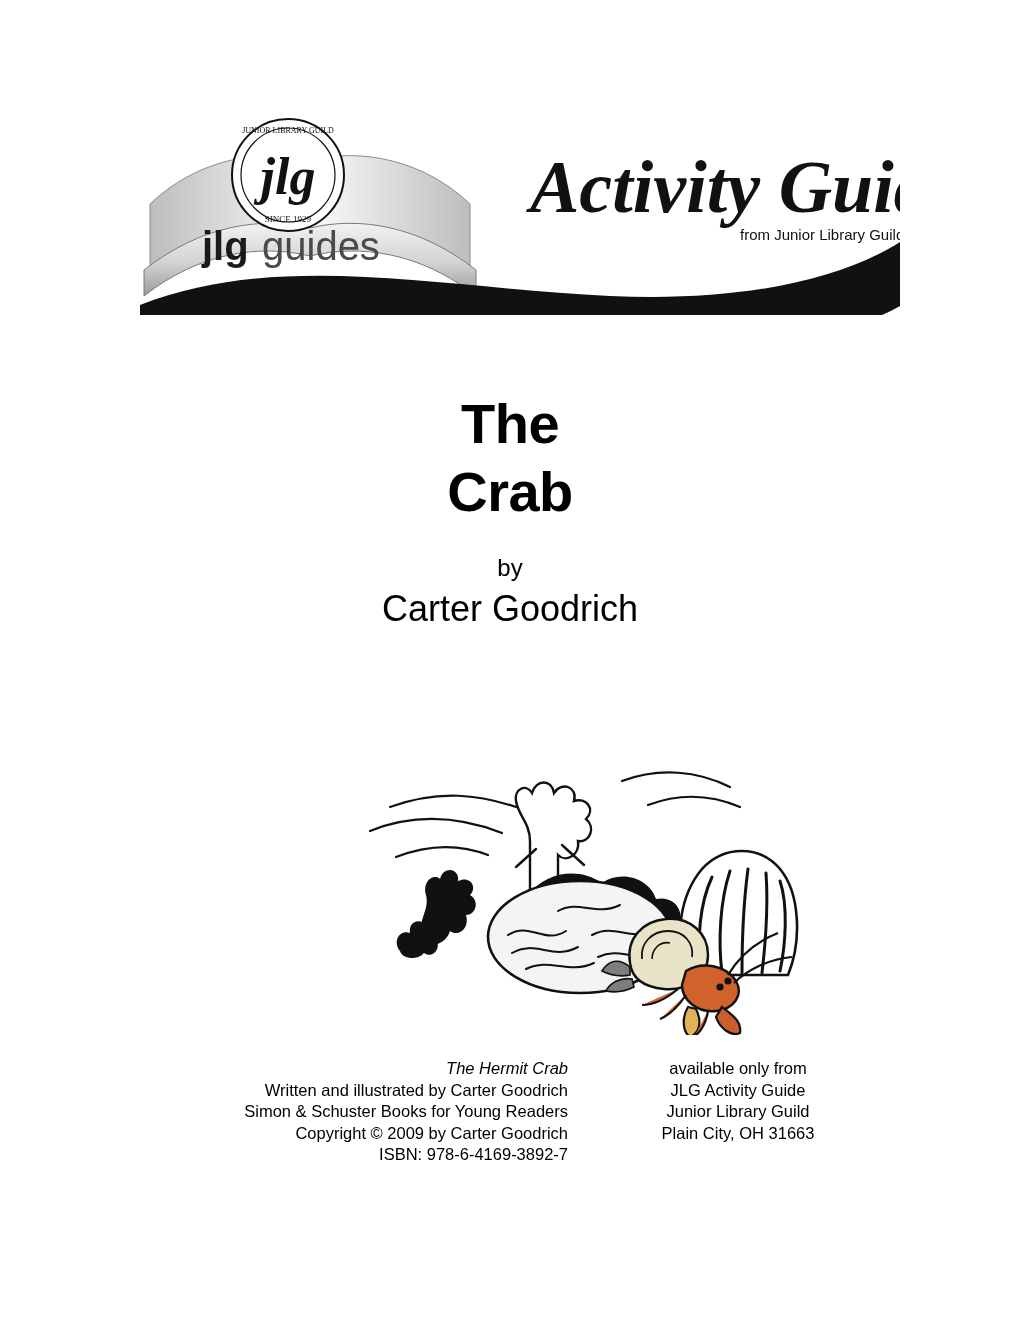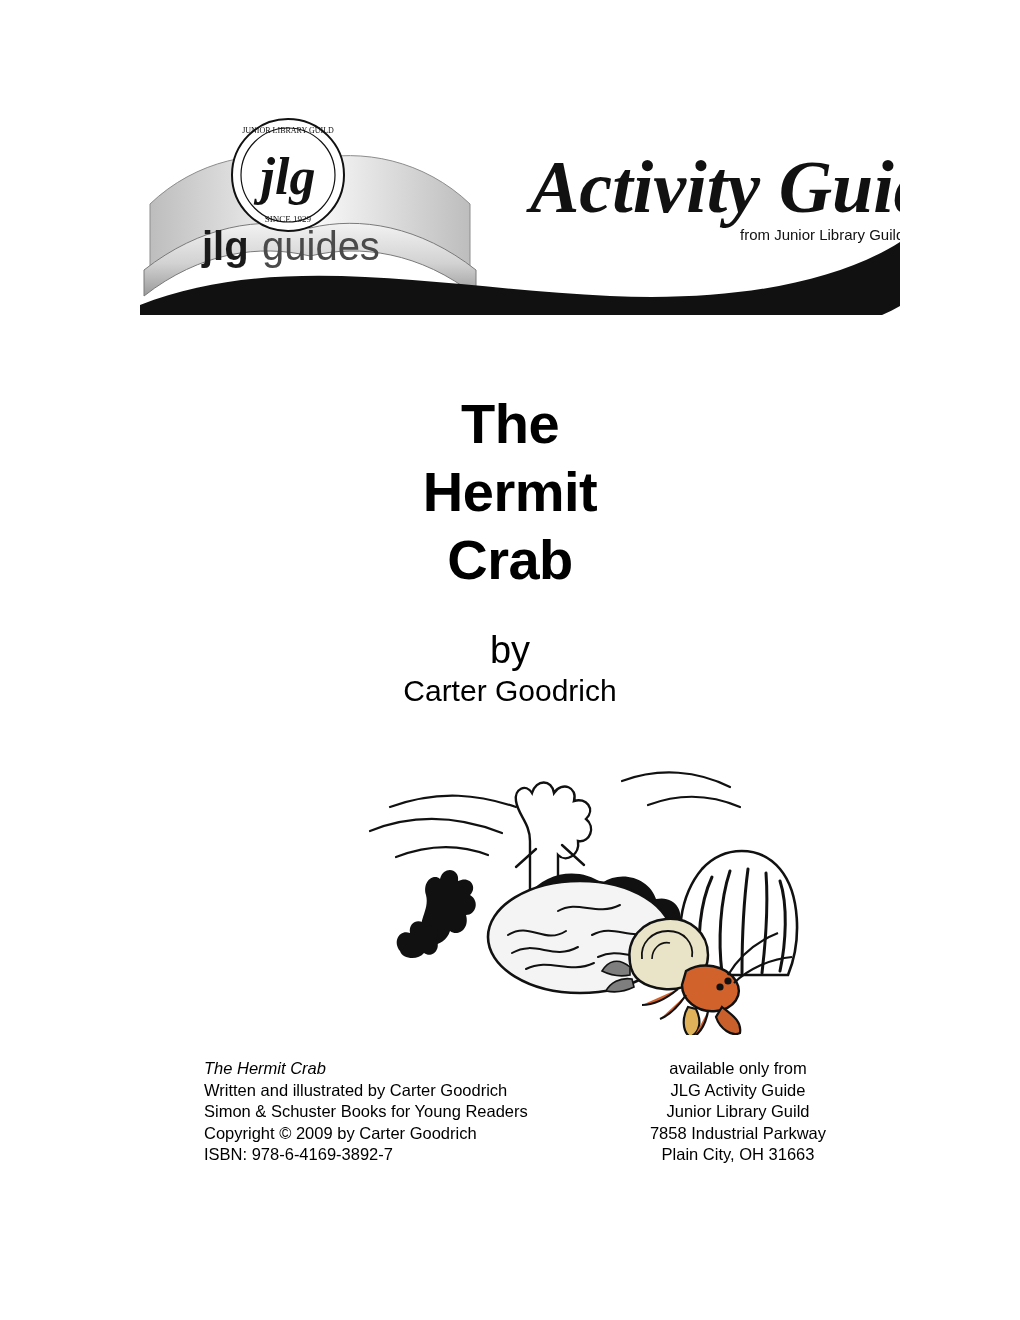--- a/index.html
+++ b/index.html
@@ -34,26 +34,26 @@
     width: 1020px;
     text-align: center;
   }
   .book-title {
     font-weight: bold;
     font-size: 56px;
     line-height: 68px;
     letter-spacing: -0.5px;
   }
   .byline-by {
-    margin-top: 36px;
-    font-size: 38px;
+    margin-top: 22px;
+    font-size: 24px;
     line-height: 40px;
   }
   .byline-author {
-    font-size: 30px;
+    font-size: 36px;
     line-height: 42px;
   }
 
   
   .illustration {
     position: absolute;
     left: 330px;
     top: 745px;
     width: 520px;
     height: 290px;
@@ -64,22 +64,21 @@
     position: absolute;
     left: 168px;
     top: 1058px;
     width: 700px;
     font-size: 16.5px;
     line-height: 21.5px;
   }
   .credits .left {
     float: left;
     width: 400px;
-    text-align: left;
-    margin-left: 36px;
+    text-align: right;
   }
   .credits .right {
     float: right;
     width: 260px;
     text-align: center;
   }
   .credits .italic { font-style: italic; }
   .clear { clear: both; }
 </style>
 </head>
@@ -123,21 +122,20 @@
     <text x="122" y="160" font-family="'Liberation Sans', sans-serif" font-size="40" fill="#4a4a4a">guides</text>
 
     <text x="390" y="112" font-family="'Liberation Serif', serif" font-style="italic" font-weight="bold" font-size="74" fill="#111">Activity Guide</text>
     <text x="600" y="140" font-family="'Liberation Sans', sans-serif" font-size="15" fill="#111">from Junior Library Guild</text>
   </svg>
 </div>
 
 <div class="title-block">
   <div class="book-title">
     <div>The</div>
-    <div>Hermit</div>
     <div>Crab</div>
   </div>
   <div class="byline-by">by</div>
   <div class="byline-author">Carter Goodrich</div>
 </div>
 
 <div class="illustration">
   <svg width="520" height="290" viewBox="0 0 520 290" xmlns="http://www.w3.org/2000/svg">
 
     <g stroke="#111" stroke-width="2.2" fill="none" stroke-linecap="round">
@@ -219,17 +217,16 @@
     <div class="italic">The Hermit Crab</div>
     <div>Written and illustrated by Carter Goodrich</div>
     <div>Simon &amp; Schuster Books for Young Readers</div>
     <div>Copyright © 2009 by Carter Goodrich</div>
     <div>ISBN: 978-6-4169-3892-7</div>
   </div>
   <div class="right">
     <div>available only from</div>
     <div>JLG Activity Guide</div>
     <div>Junior Library Guild</div>
-    <div>7858 Industrial Parkway</div>
     <div>Plain City, OH 31663</div>
   </div>
   <div class="clear"></div>
 </div>
 
 </body></html>

